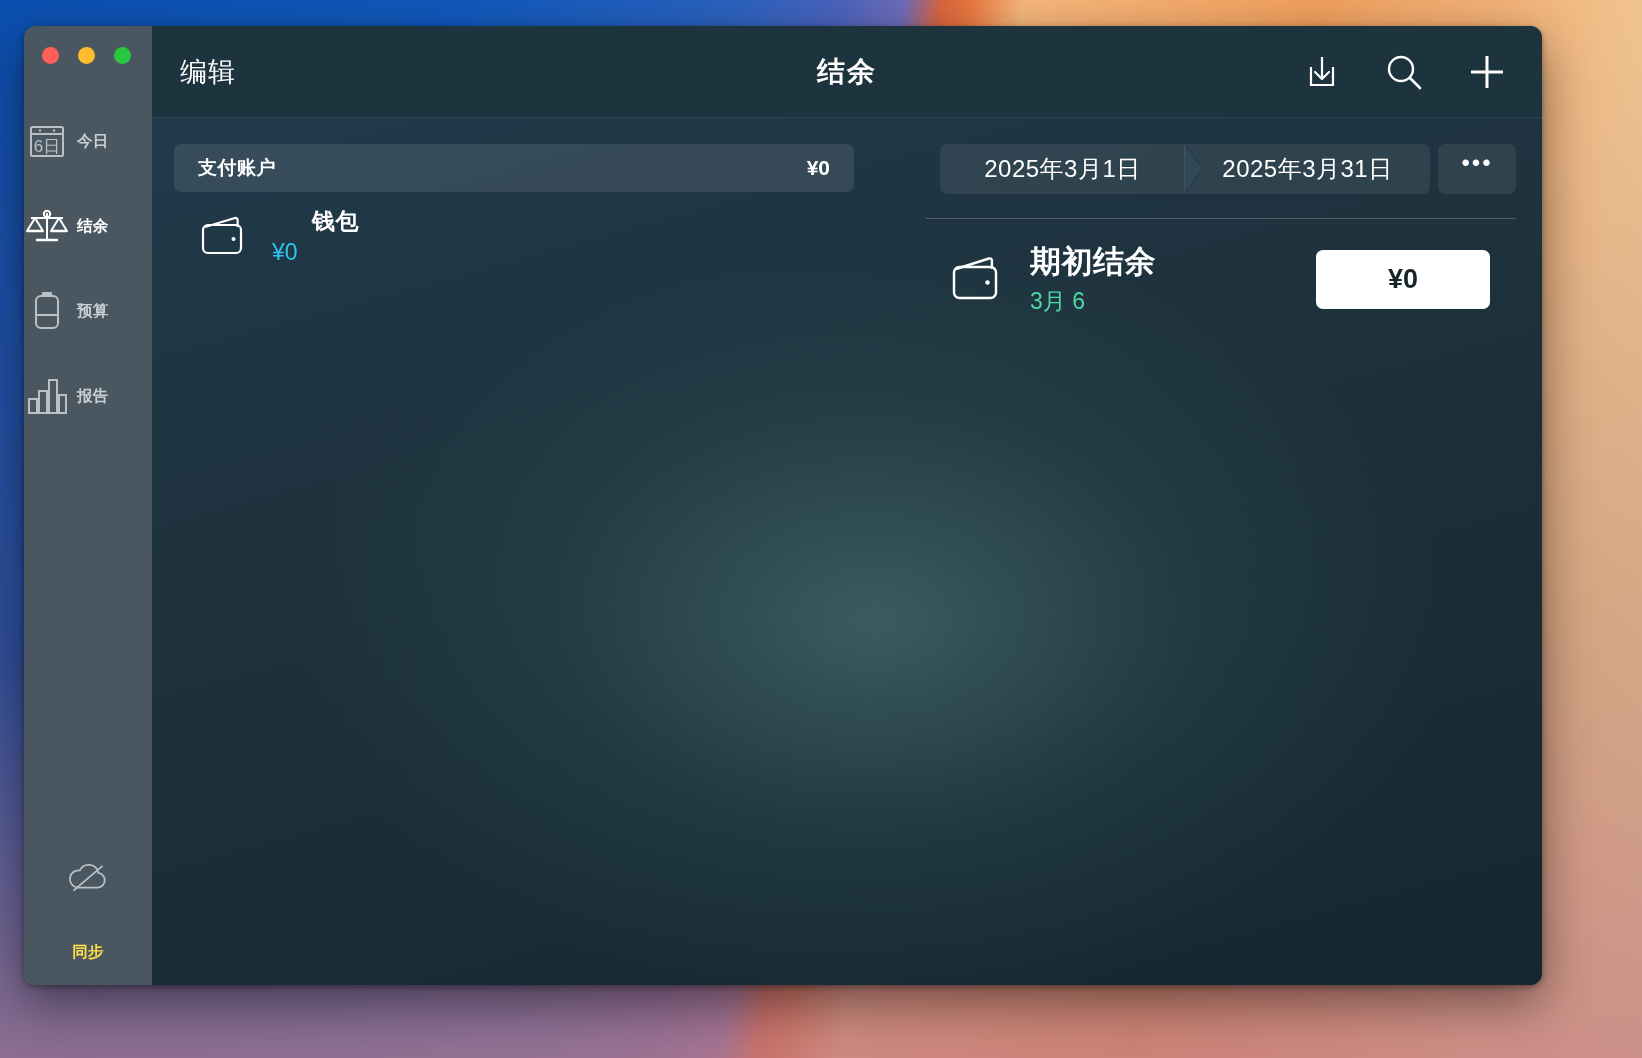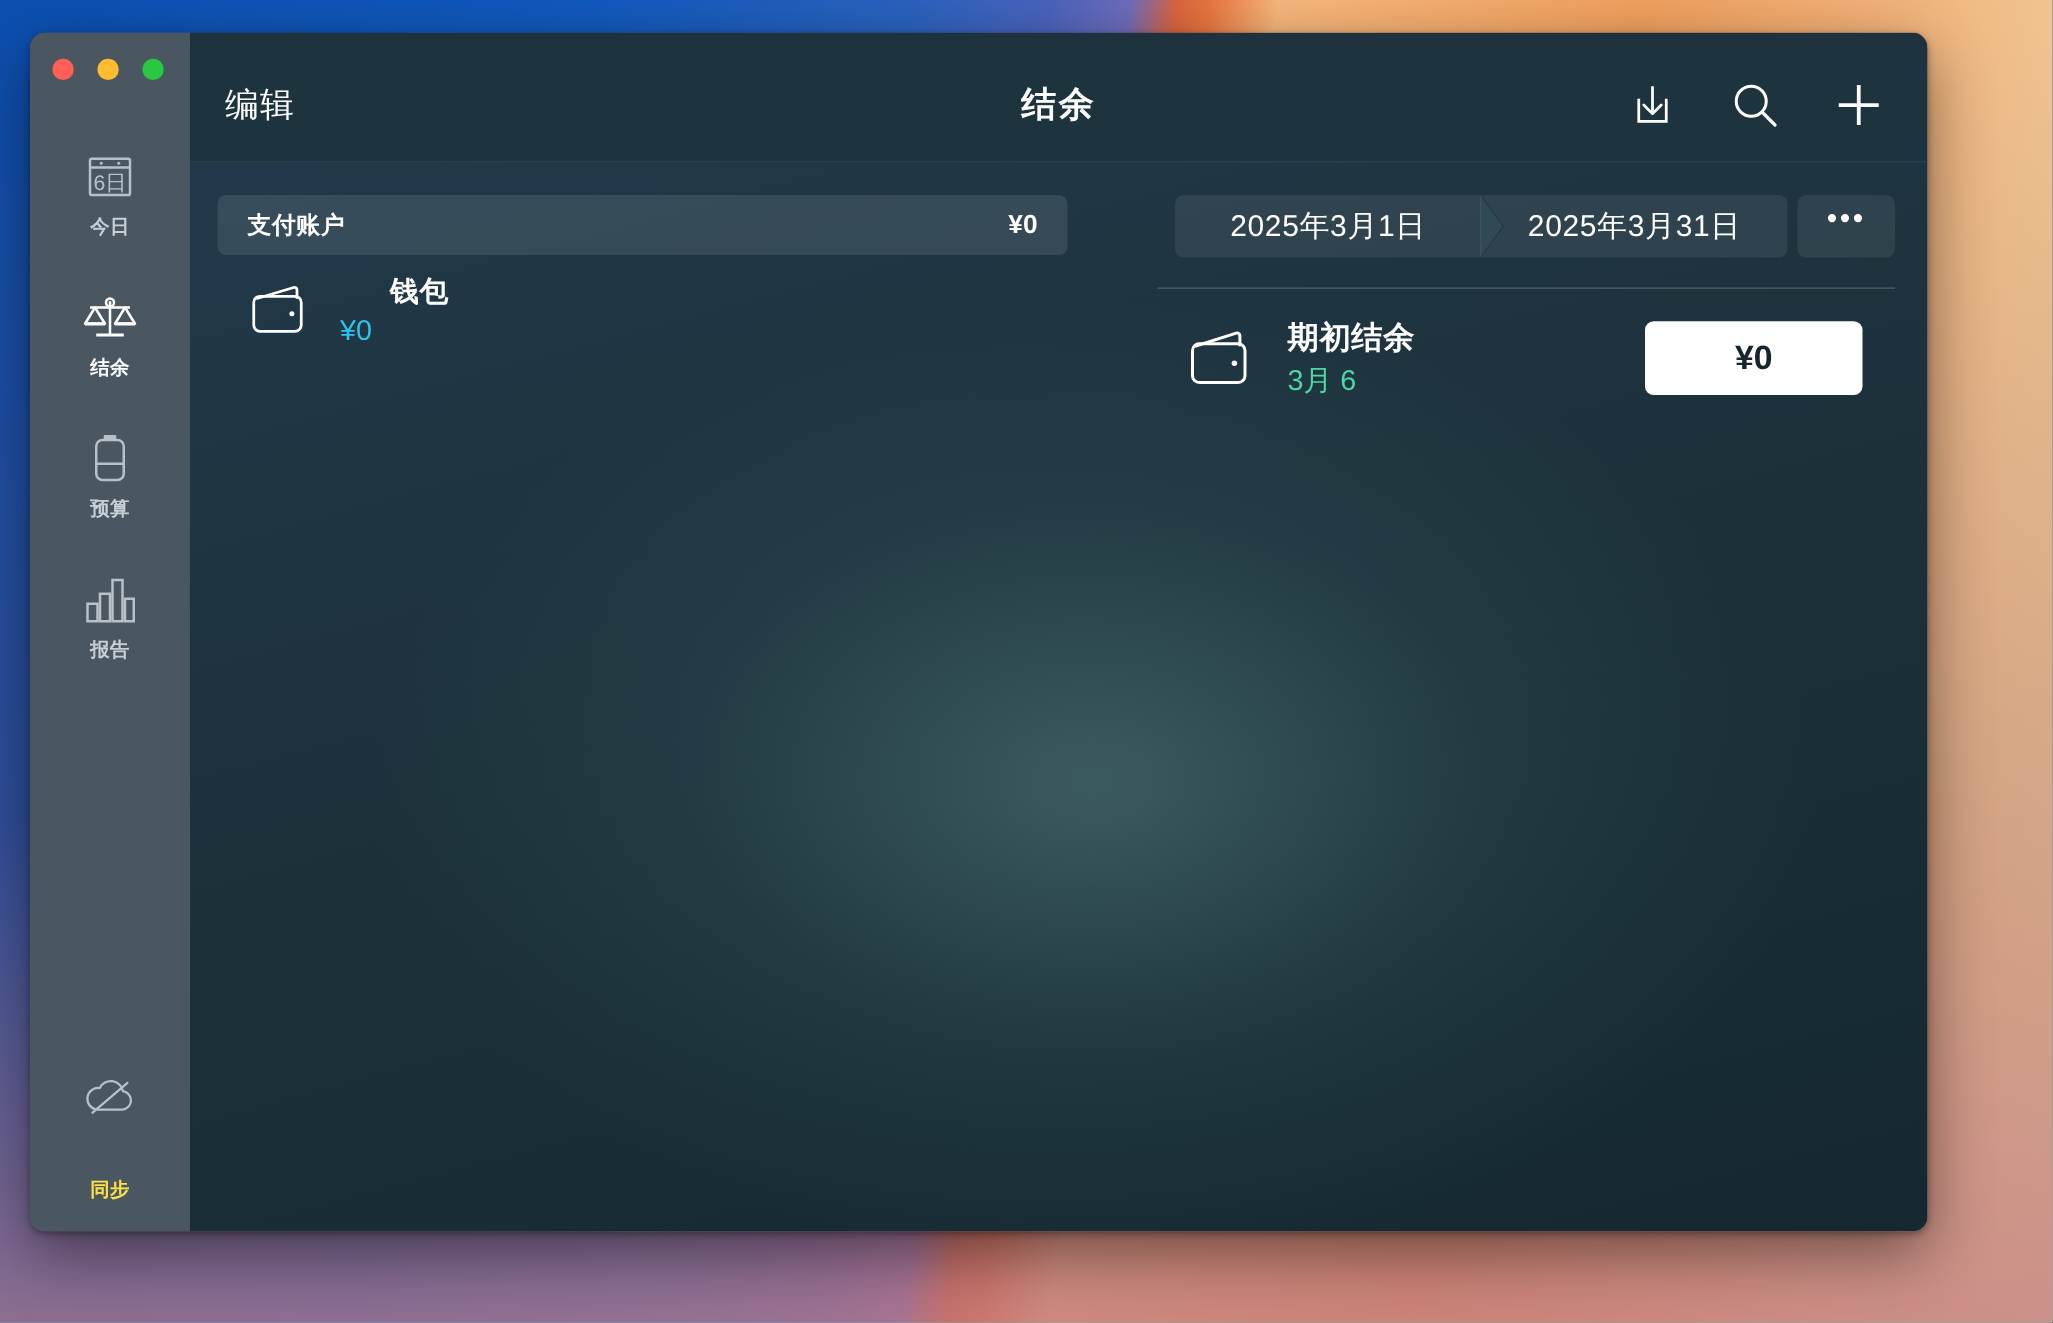--- a/index.html
+++ b/index.html
@@ -77,21 +77,20 @@
     margin-top: 92px;
     width: 100%;
     display: flex;
     flex-direction: column;
     align-items: center;
     gap: 39px;
   }
   .nav-item {
     width: 100%;
     display: flex;
-    flex-direction: column;
     align-items: center;
     gap: 7px;
     cursor: default;
   }
   .nav-icon {
     width: 46px; height: 46px;
     display: flex; align-items: center; justify-content: center;
   }
   .nav-icon svg { display: block; }
   .nav-label {
@@ -125,21 +124,20 @@
   
   #titlebar {
     height: 92px;
     flex: 0 0 92px;
     background: #1d343f;
     border-bottom: 1px solid #2b4551;
     display: flex;
     align-items: center;
     padding: 0 32px 0 28px;
     position: relative;
-    margin-top: 12px;
   }
   #edit-button {
     font-size: 27px;
     color: #ffffff;
     letter-spacing: 1px;
     cursor: default;
   }
   #window-title {
     position: absolute;
     left: 0; right: 0;
@@ -292,21 +290,21 @@
   }
   #opening-balance-row {
     display: flex;
     align-items: center;
     padding: 22px 0 0 22px;
     gap: 20px;
   }
   .ob-icon { width: 62px; height: 56px; display:flex; align-items:center; justify-content:center; }
   .ob-text { display: flex; flex-direction: column; gap: 3px; }
   .ob-title {
-    font-size: 25px;
+    font-size: 31px;
     font-weight: 700;
     color: #ffffff;
     letter-spacing: 0.5px;
   }
   .ob-date {
     font-size: 23px;
     color: #4fd8a6;
   }
   #opening-balance-value {
     margin-left: auto;

